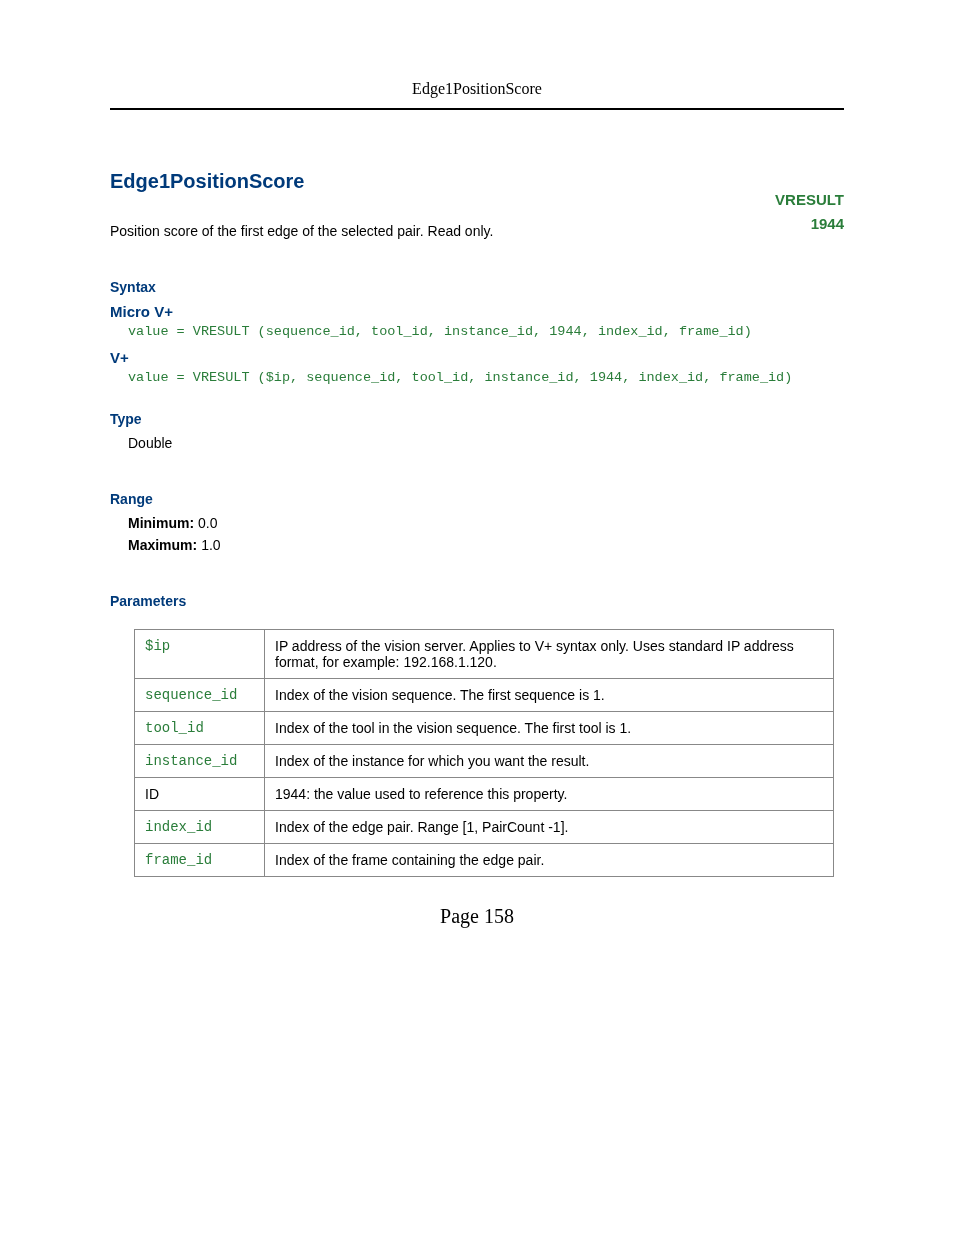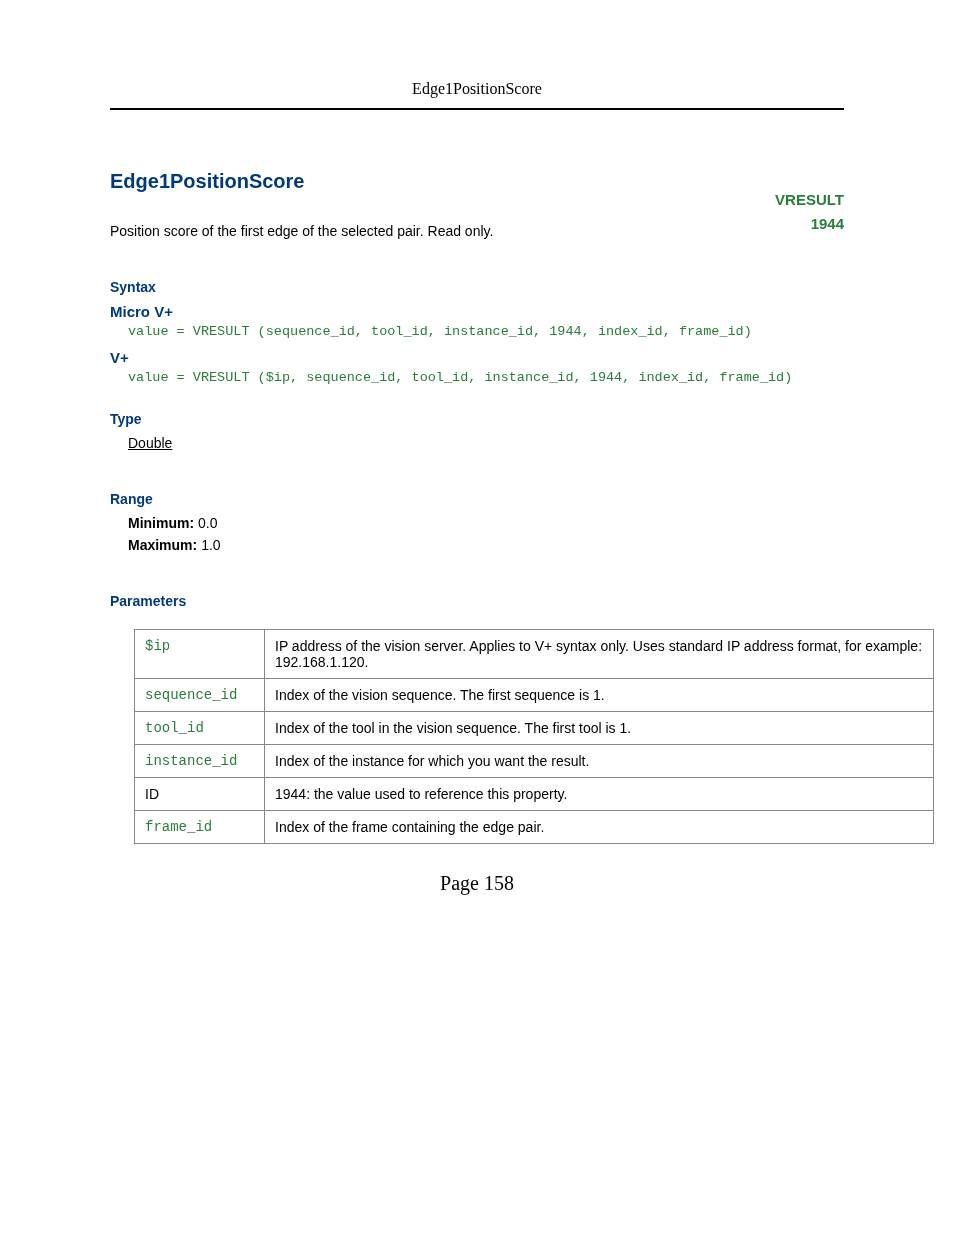--- a/index.html
+++ b/index.html
@@ -66,30 +66,29 @@
     font-family: "Courier New", monospace;
     font-size: 13.5px;
     color: #2a7d3a;
     padding-left: 18px;
     margin: 4px 0 10px 0;
     white-space: nowrap;
   }
   .indent-text {
     font-size: 14px;
     padding-left: 18px;
-    text-decoration: underline;
   }
   .kv-row {
     font-size: 14px;
     padding-left: 18px;
     margin: 6px 0;
   }
   .kv-row .key { font-weight: bold; }
   .param-table {
-    width: 800px;
+    width: 700px;
     margin-left: 24px;
     margin-top: 20px;
     border-collapse: collapse;
     font-size: 14px;
   }
   .param-table td {
     border: 1px solid #888;
     padding: 8px 10px;
     vertical-align: top;
   }
@@ -174,20 +173,24 @@
         </tr>
         <tr>
           <td class="name">instance_id</td>
           <td>Index of the instance for which you want the result.</td>
         </tr>
         <tr>
           <td class="name plain">ID</td>
           <td>1944: the value used to reference this property.</td>
         </tr>
         <tr>
+          <td class="name">index_id</td>
+          <td>Index of the edge pair. Range [1, PairCount -1].</td>
+        </tr>
+        <tr>
           <td class="name">frame_id</td>
           <td>Index of the frame containing the edge pair.</td>
         </tr>
       </tbody>
   </table>
 
   <div class="page-number">Page 158</div>
 
 </div>
 

